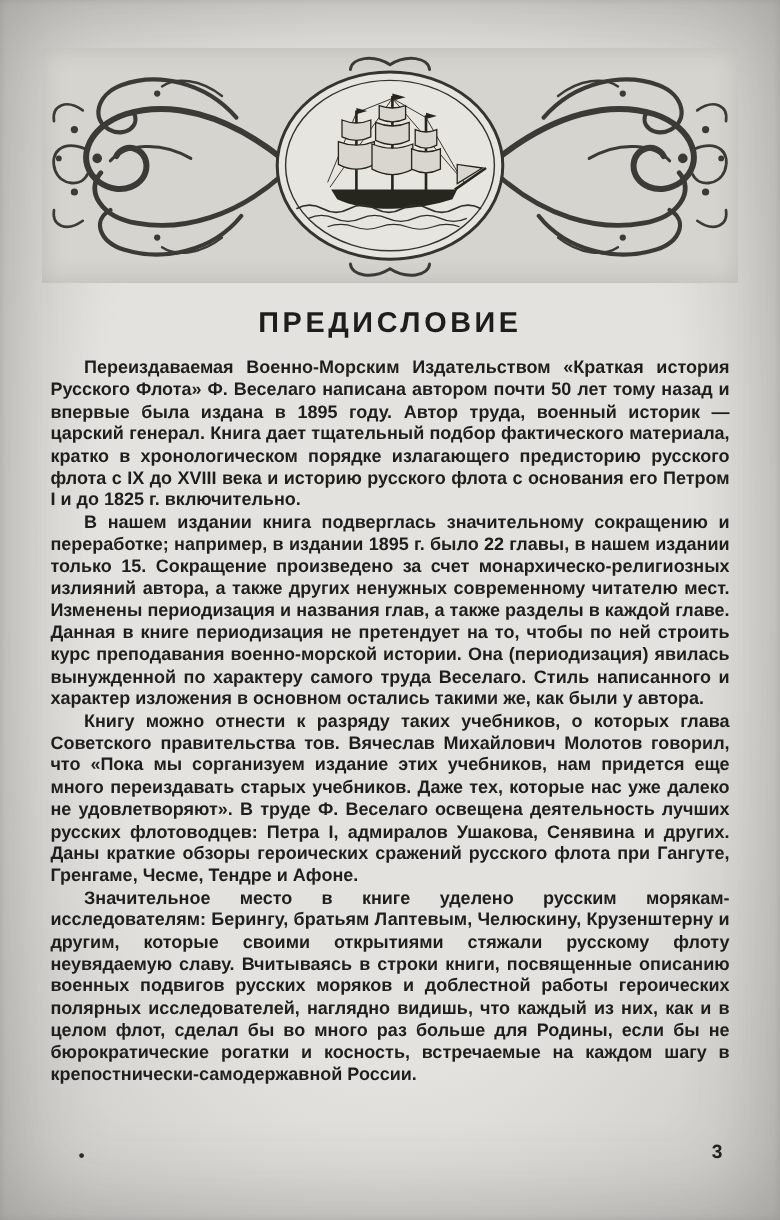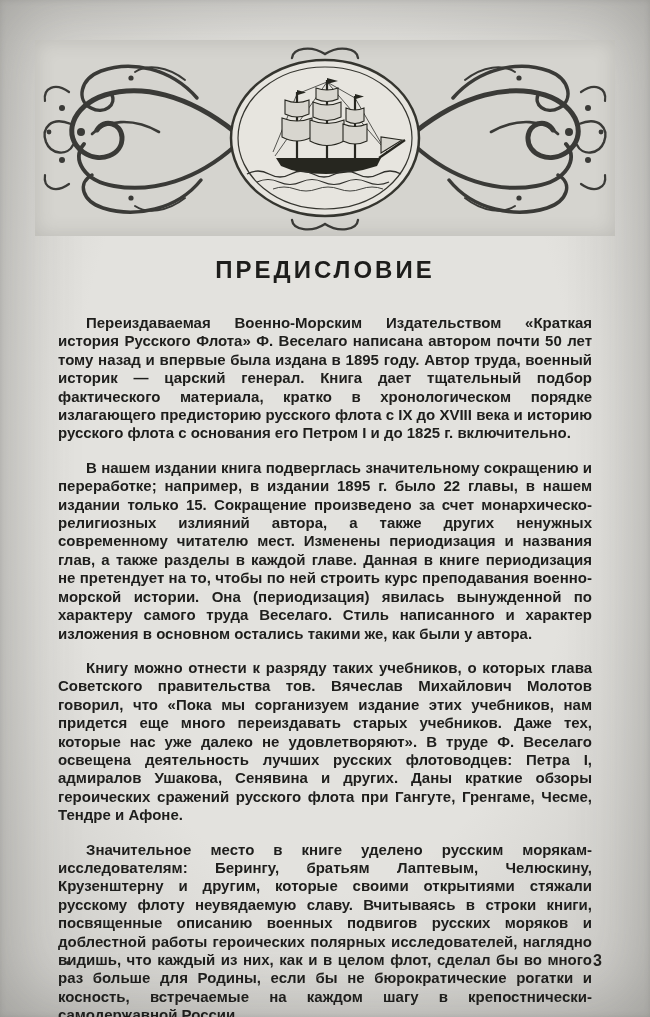--- a/index.html
+++ b/index.html
@@ -49,21 +49,21 @@
     top: 298px;
     width: 566px;
     color: #1e1e1c;
     font-family: "Liberation Sans", sans-serif;
     font-weight: 700;
     font-size: 15px;
     line-height: 18.4px;
     text-align: justify;
   }
   .text-block p {
-    margin: 16px;
+    margin: 0;
     text-indent: 28px;
   }
   .page-number {
     position: absolute;
     top: 952px;
     right: 48px;
     font-family: "Liberation Sans", sans-serif;
     font-weight: bold;
     font-size: 16px;
     color: #22221f;

